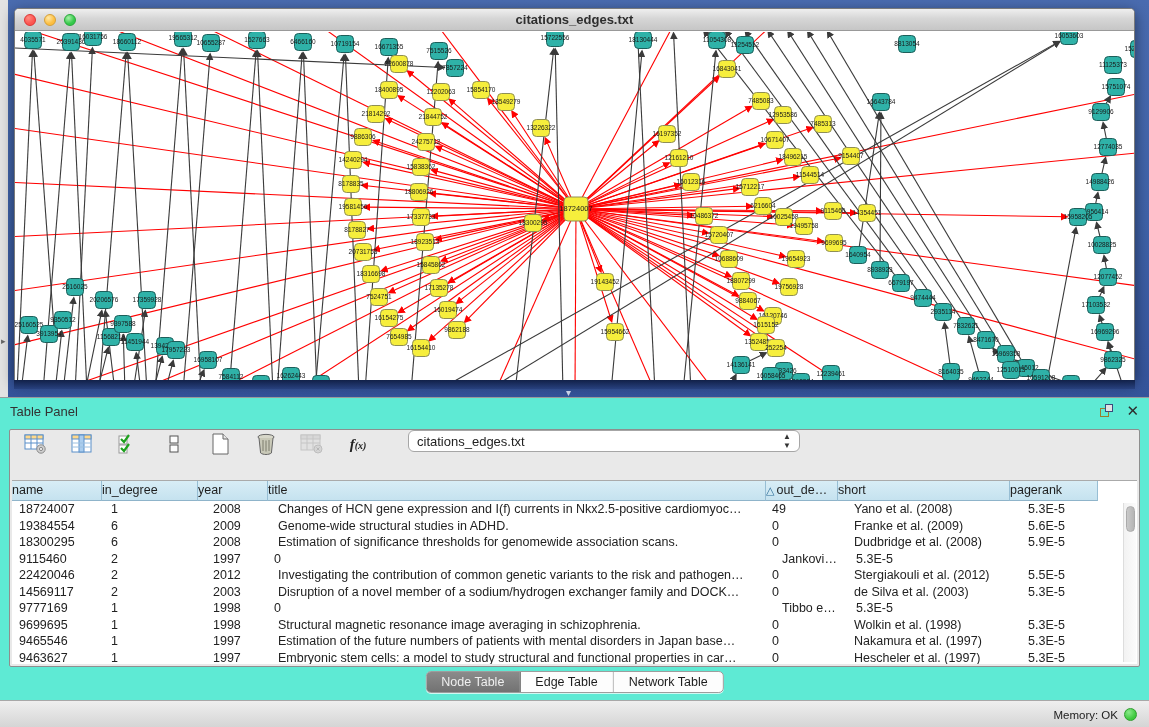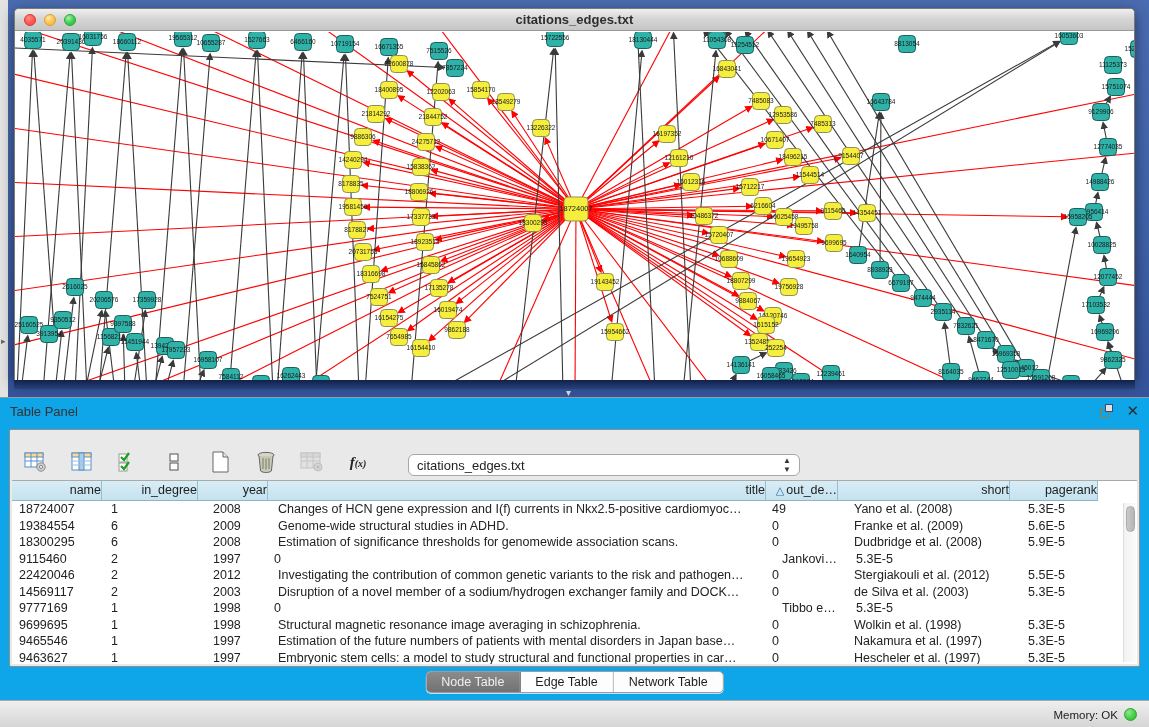--- a/index.html
+++ b/index.html
@@ -24,46 +24,46 @@
   .lights { position:absolute; left:9px; top:5px; display:flex; gap:8px; }
   .light { width:12px; height:12px; border-radius:50%; }
   .light.red   { background:radial-gradient(circle at 35% 30%, #ff8a80,#fc5550 60%); border:1px solid #d33; }
   .light.yellow{ background:radial-gradient(circle at 35% 30%, #ffe9a8,#fdbe40 60%); border:1px solid #d6a036; }
   .light.green { background:radial-gradient(circle at 35% 30%, #a9f0a9,#35c94a 60%); border:1px solid #27a839; }
   #net-canvas { position:absolute; left:0; top:23px; right:0; bottom:0; background:#fff; }
   #net-canvas svg { display:block; }
 
   
   #table-panel { position:absolute; left:0; top:397px; width:1149px; height:303px;
-    background:#0ea5e9; border-top:1px solid #9a9a9a; }
+    background:#5eead4; border-top:1px solid #9a9a9a; }
   .tp-titlebar { height:27px; position:relative; }
   .tp-titlebar .tp-title { position:absolute; left:10px; top:6px; font-size:13px; color:#333; }
   .tp-ctrls { position:absolute; right:10px; top:6px; display:flex; gap:12px; align-items:center; }
   .float-ico { position:relative; width:14px; height:14px; }
   .float-ico .sq1 { position:absolute; left:0; top:4px; width:9px; height:9px; border:1.5px solid #9a7d2e; background:transparent; }
   .float-ico .sq2 { position:absolute; left:5px; top:0; width:8px; height:8px; border:1.5px solid #39497c; background:#e2e2e2; }
   .close-ico { font-size:15px; font-weight:700; color:#2d2d2d; line-height:14px; cursor:pointer; }
 
   .tp-content { position:absolute; left:9px; right:9px; top:31px; height:238px;
     border:1px solid #8e8e8e; border-radius:2px; background:#e9e9e9; }
-  .toolbar { height:46px; display:flex; align-items:flex-end; padding-left:12px; gap:18px; }
+  .toolbar { height:46px; display:flex; align-items:flex-start; padding-left:12px; gap:18px; }
   .tb-ico { width:28px; height:28px; display:flex; align-items:center; justify-content:center; border-radius:4px; }
   .tb-ico svg { display:block; }
   .tb-ico.disabled { opacity:.45; }
   .fx { font-family:"Liberation Serif","DejaVu Serif",serif; font-style:italic; font-weight:700; font-size:15px; color:#222; }
   .fx small { font-size:10px; }
   .combo { margin-left:18px; width:392px; height:22px; background:#fff; border:1px solid #a6a6a6;
     border-radius:6px; font-size:13px; color:#222; display:flex; align-items:center; padding:0 8px; position:relative; }
   .combo .arrows { position:absolute; right:8px; top:1px; font-size:8px; color:#333; line-height:9px; text-align:center; }
 
   .tablewrap { position:absolute; left:2px; right:2px; top:50px; bottom:2px; background:#fff; overflow:hidden;
     border-top:1px solid #aaa; }
   .thead { display:grid; grid-template-columns:90px 96px 70px 498px 72px 172px 88px 1fr; height:20px; }
   .th { background:linear-gradient(180deg,#d8edf6,#c5e2ef); border-right:1px solid #97bed4; border-bottom:1px solid #8fb4ca;
-    font-size:12.5px; color:#1d1d1d; text-align:right; line-height:19px; overflow:hidden; white-space:nowrap; }
+    font-size:12.5px; color:#1d1d1d; text-align:left; line-height:19px; overflow:hidden; white-space:nowrap; }
   .th .sort { color:#2d6d97; font-size:11px; margin-right:2px; }
   .th:last-child { background:#fff; border-right:none; border-bottom:none; }
   .tbody { position:absolute; left:0; right:15px; top:20px; bottom:0; }
   .tr { display:grid; grid-template-columns:90px 96px 70px 498px 72px 172px 88px; height:16.5px;
     font-size:12.5px; color:#222; white-space:nowrap; }
   .td { overflow:hidden; text-overflow:ellipsis; line-height:16.5px; }
   .td.c-name { padding-left:7px; }
   .td.c-ind  { padding-left:9px; }
   .td.c-year { padding-left:15px; }
   .td.c-title{ padding-left:10px; }

